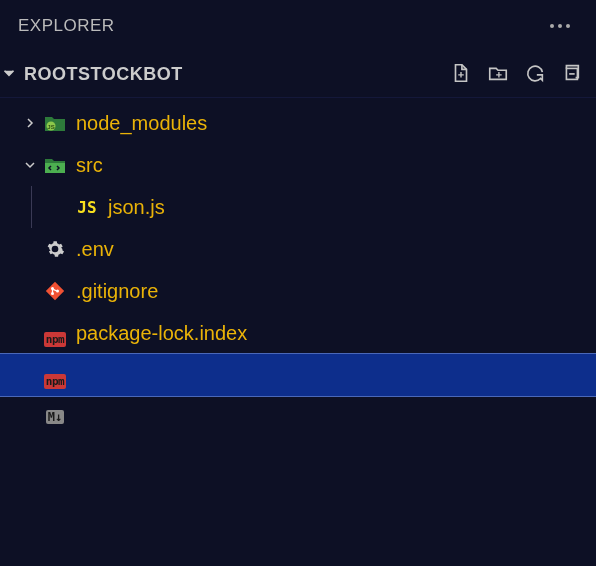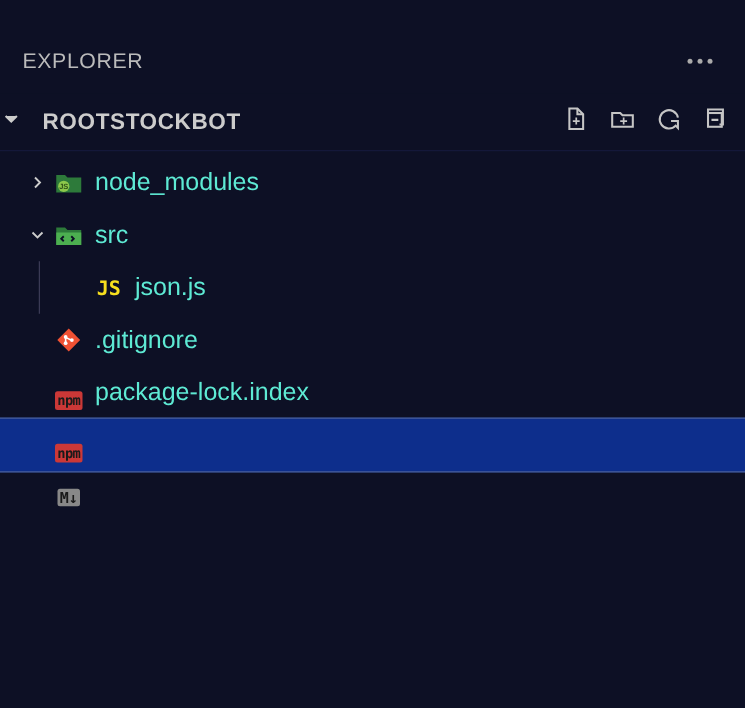--- a/index.html
+++ b/index.html
@@ -14,21 +14,20 @@
       font-family: -apple-system, BlinkMacSystemFont, "Segoe UI", sans-serif;
       color: #cccccc;
       overflow: hidden;
     }
     .explorer-header {
       display: flex;
       align-items: center;
       justify-content: space-between;
       padding: 12px 18px 12px 18px;
       height: 52px;
-      margin-top: 23px;
     }
     .explorer-title {
       font-size: 17px;
       letter-spacing: 0.5px;
       color: #bbbbbb;
     }
     .dots-icon {
       display: flex;
       gap: 4px;
       padding-right: 8px;
@@ -44,21 +43,21 @@
       align-items: center;
       justify-content: space-between;
       padding: 8px 14px 8px 0;
       height: 46px;
       background: #0d1025;
       border-bottom: 1px solid #14183a;
     }
     .project-left {
       display: flex;
       align-items: center;
-      gap: 16px;
+      gap: 6px;
     }
     .project-chevron {
       color: #cccccc;
     }
     .project-name {
       font-size: 18px;
       font-weight: 700;
       letter-spacing: 0.5px;
       color: #cccccc;
     }
@@ -94,21 +93,21 @@
     }
     .tree-row .folder-icon,
     .tree-row .file-icon {
       width: 30px;
       display: flex;
       justify-content: center;
       align-items: flex-start;
     }
     .tree-label {
       font-size: 20px;
-      color: #5eead4;
+      color: #eab308;
       margin-left: 6px;
     }
     .tree-row.selected .tree-label {
       color: #ffffff;
     }
     .indent-1 {
       padding-left: 20px;
     }
     .indent-2 {
       padding-left: 52px;
@@ -237,20 +236,29 @@
 
   <div class="tree-row indent-2">
     <span class="guide-line"></span>
     <span class="no-chevron"></span>
     <span class="file-icon">
       <span class="js-badge">JS</span>
     </span>
     <span class="tree-label">json.js</span>
   </div>
 
+  <div class="tree-row indent-1">
+    <span class="no-chevron"></span>
+    <span class="file-icon">
+      <svg width="20" height="20" viewBox="0 0 24 24">
+          <path fill="#cccccc" d="M12 8a4 4 0 100 8 4 4 0 000-8zm8.94 4a7 7 0 01-.14 1.4l2.03 1.58-1.94 3.36-2.39-.96a7 7 0 01-2.42 1.4l-.36 2.54h-3.88l-.36-2.54a7 7 0 01-2.42-1.4l-2.39.96-1.94-3.36 2.03-1.58A7 7 0 015.06 12a7 7 0 01.14-1.4L3.17 9.02l1.94-3.36 2.39.96a7 7 0 012.42-1.4l.36-2.54h3.88l.36 2.54a7 7 0 012.42 1.4l2.39-.96 1.94 3.36-2.03 1.58A7 7 0 0120.94 12z"></path>
+        </svg>
+    </span>
+    <span class="tree-label">.env</span>
+  </div>
 
   <div class="tree-row indent-1">
     <span class="no-chevron"></span>
     <span class="file-icon">
       <svg width="20" height="20" viewBox="0 0 24 24">
           <path fill="#f05133" d="M12 1l11 11-11 11L1 12z"></path>
           <circle cx="9" cy="9" r="1.8" fill="#fff"></circle>
           <circle cx="15" cy="12" r="1.8" fill="#fff"></circle>
           <circle cx="9" cy="15" r="1.8" fill="#fff"></circle>
           <path stroke="#fff" stroke-width="1.5" d="M9 9v6M10 10l4 2"></path>

